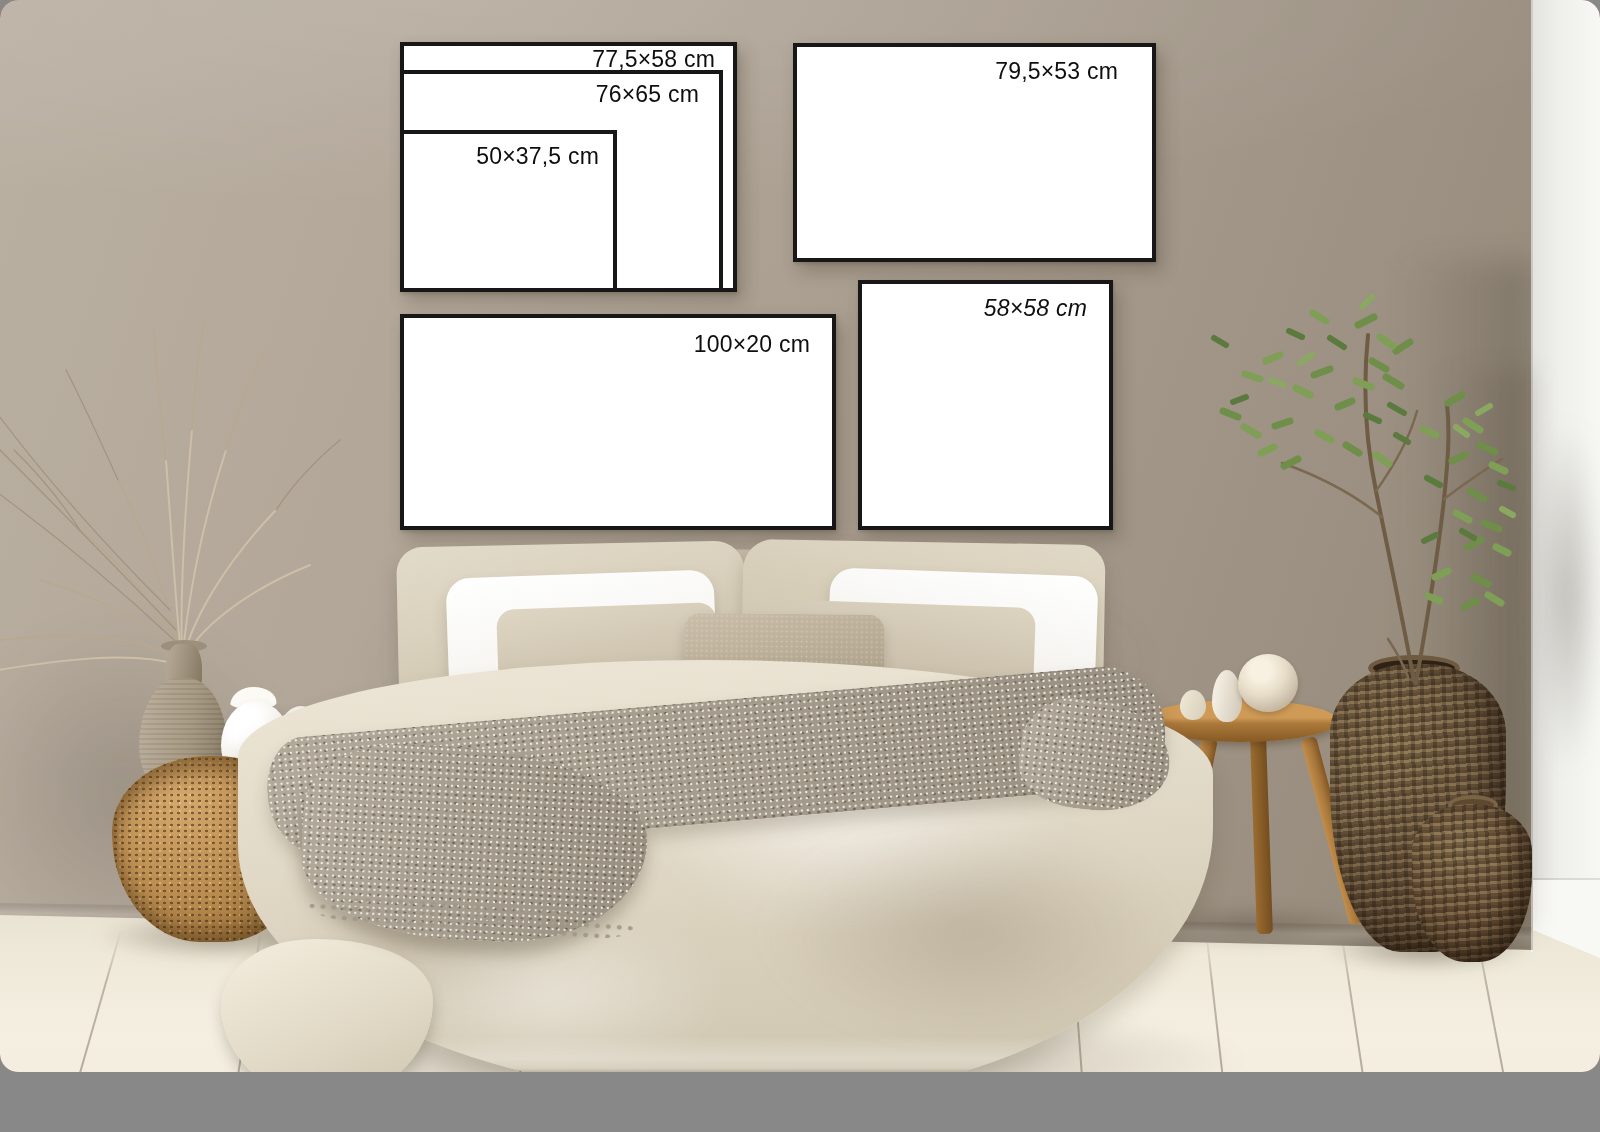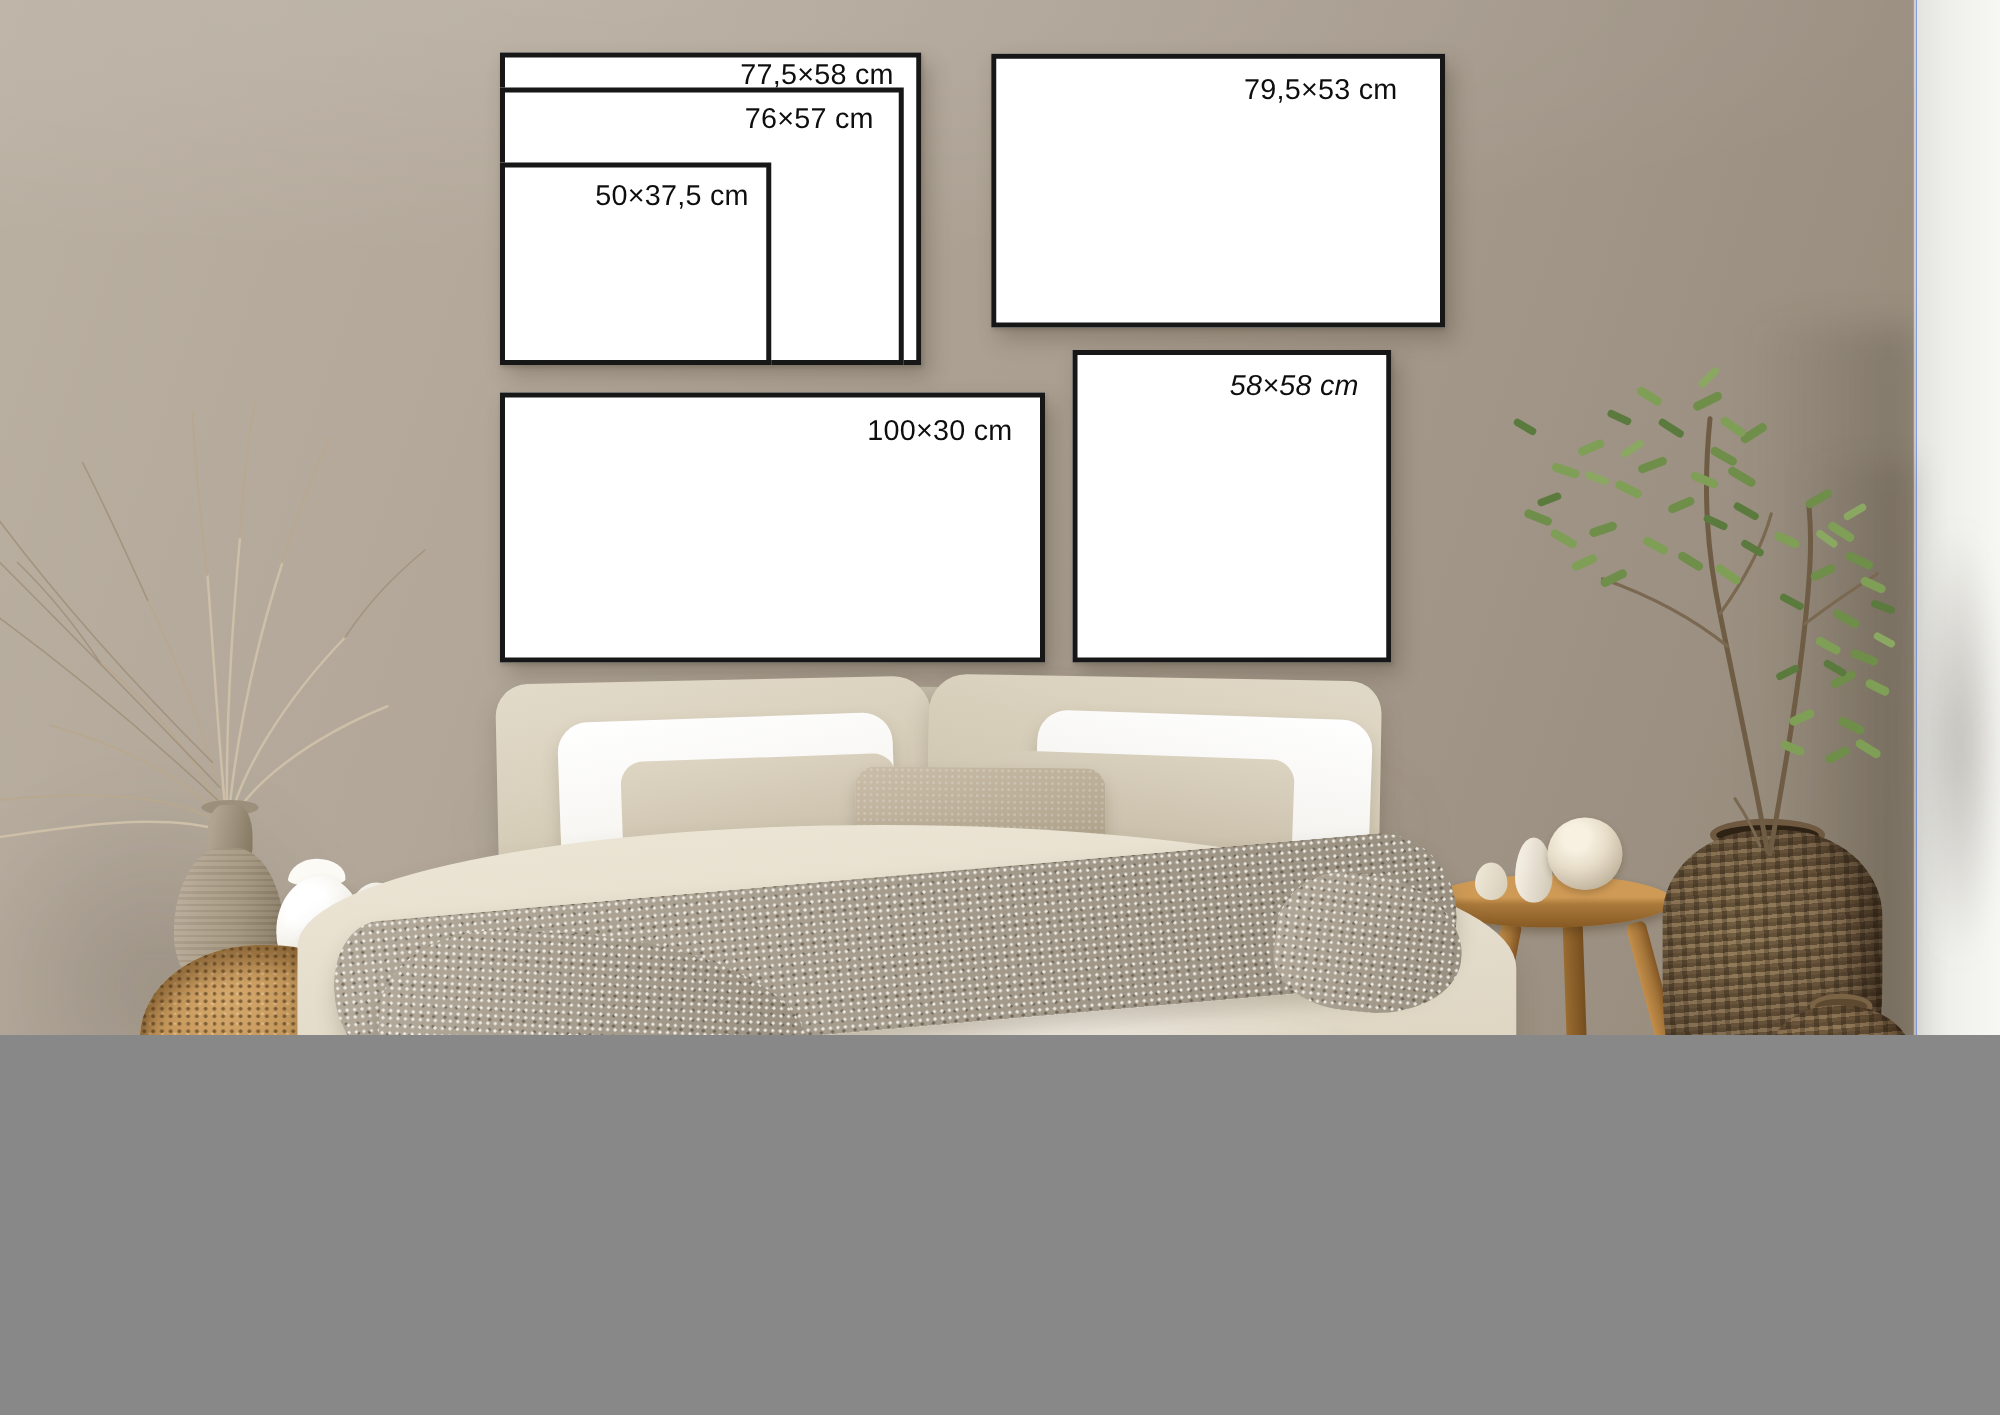--- a/index.html
+++ b/index.html
@@ -1,17 +1,17 @@
 <!DOCTYPE html>
 <html><head>
 <meta charset="utf-8">
 <style>
   html,body{margin:0;padding:0;background:#888;}
-  .scene{position:relative;width:1600px;height:828px;overflow:hidden;
-         font-family:"Liberation Sans",sans-serif;background:#1d4ed8;}
+  .scene{position:relative;width:1600px;height:1072px;overflow:hidden;
+         font-family:"Liberation Sans",sans-serif;background:#7f1d1d;border-radius:18px;}
   .abs{position:absolute;}
 
   
   .floor{left:0;top:888px;width:1600px;height:244px;
     background:linear-gradient(180deg,#e6dfcf 0%,#eee8d8 25%,#f4efe1 60%,#f1ebdc 100%);}
   .seam{top:42px;width:2px;height:212px;transform-origin:top center;
     background:linear-gradient(180deg,rgba(146,136,116,0) 0,rgba(146,136,116,.55) 25%,rgba(128,118,98,.6) 100%);}
 
   
   .wall{left:0;top:0;width:1533px;height:950px;
@@ -214,30 +214,30 @@
 
   <div class="abs column"></div>
   <div class="abs column-edge"></div>
   <div class="abs column-sh"></div>
   <div class="abs column-base"></div>
 
   <div class="frame f1">
     <span class="lbl" style="right:18px;top:0px;">77,5×58 cm</span>
   </div>
   <div class="frame f2">
-    <span class="lbl" style="right:20px;top:7px;">76×57 cm</span>
+    <span class="lbl" style="right:20px;top:7px;">76×65 cm</span>
   </div>
   <div class="frame f3">
     <span class="lbl" style="right:14px;top:9px;">50×37,5 cm</span>
   </div>
   <div class="frame f4">
     <span class="lbl" style="right:34px;top:11px;">79,5×53 cm</span>
   </div>
   <div class="frame f5">
-    <span class="lbl" style="right:22px;top:13px;">100×30 cm</span>
+    <span class="lbl" style="right:22px;top:13px;">100×20 cm</span>
   </div>
   <div class="frame f6">
     <span class="lbl" style="right:22px;top:11px;">58×58 cm</span>
   </div>
 
   <svg class="abs pampas" viewBox="0 0 380 370">
     <g fill="none" stroke-linecap="round">
       <g stroke="#cdbfa8" stroke-width="2">
         <path d="M202,355 C196,300 192,230 186,150"></path>
         <path d="M202,355 C200,290 204,210 212,120"></path>

